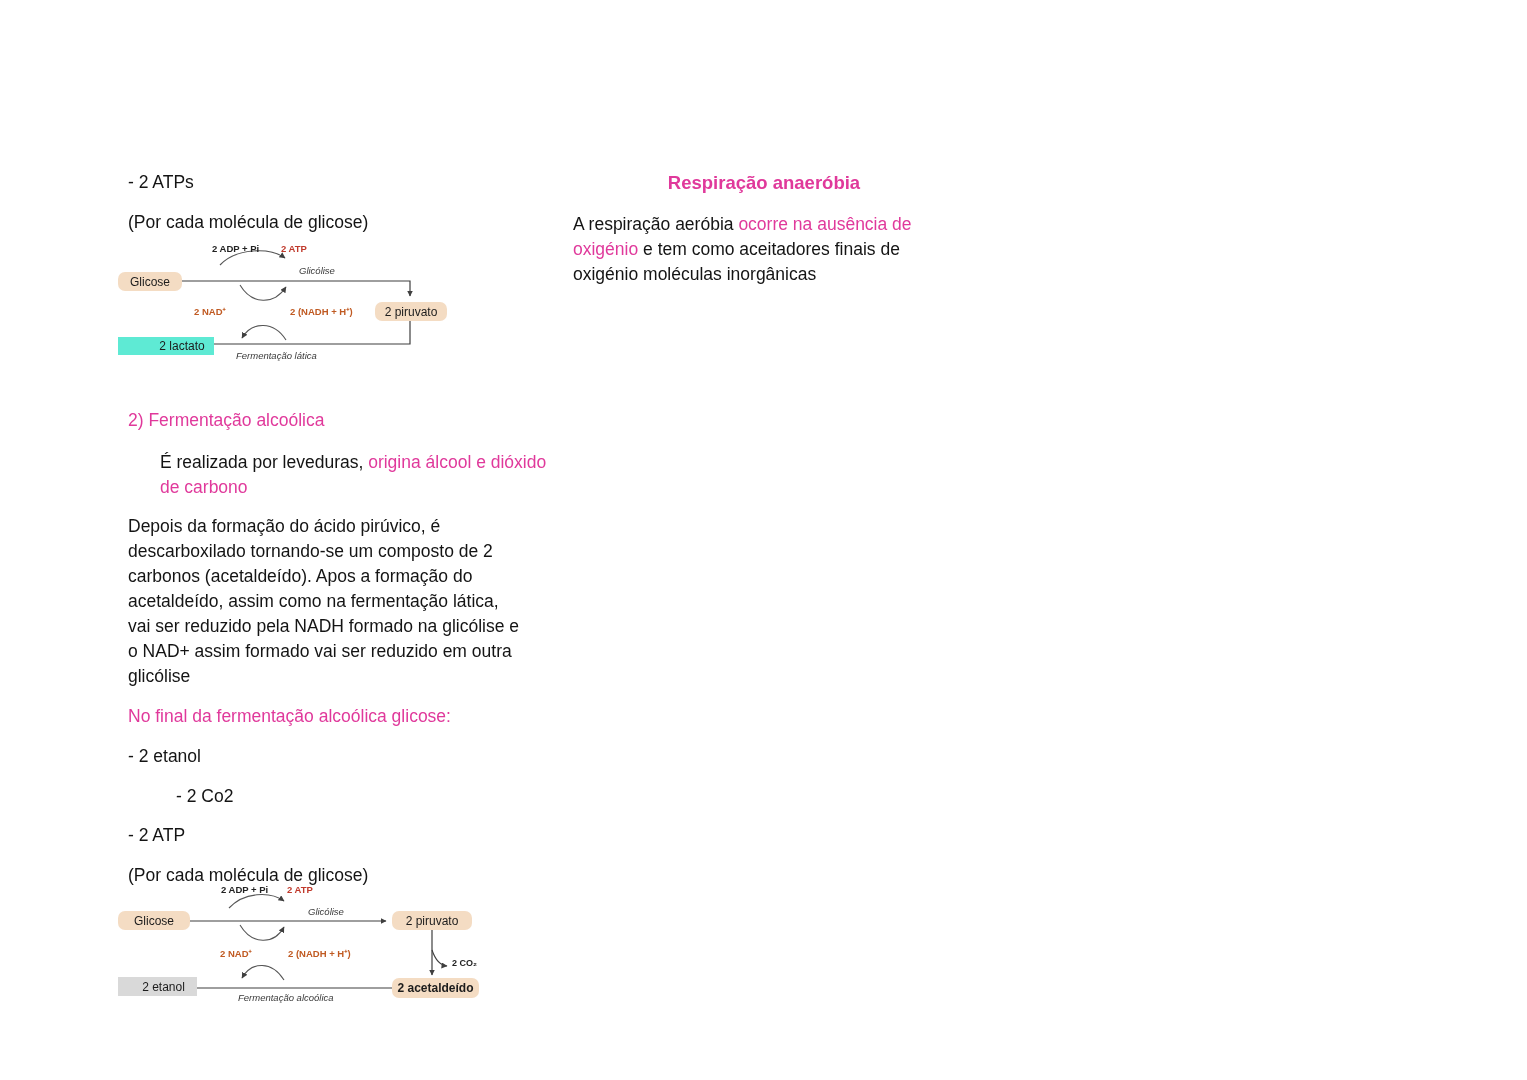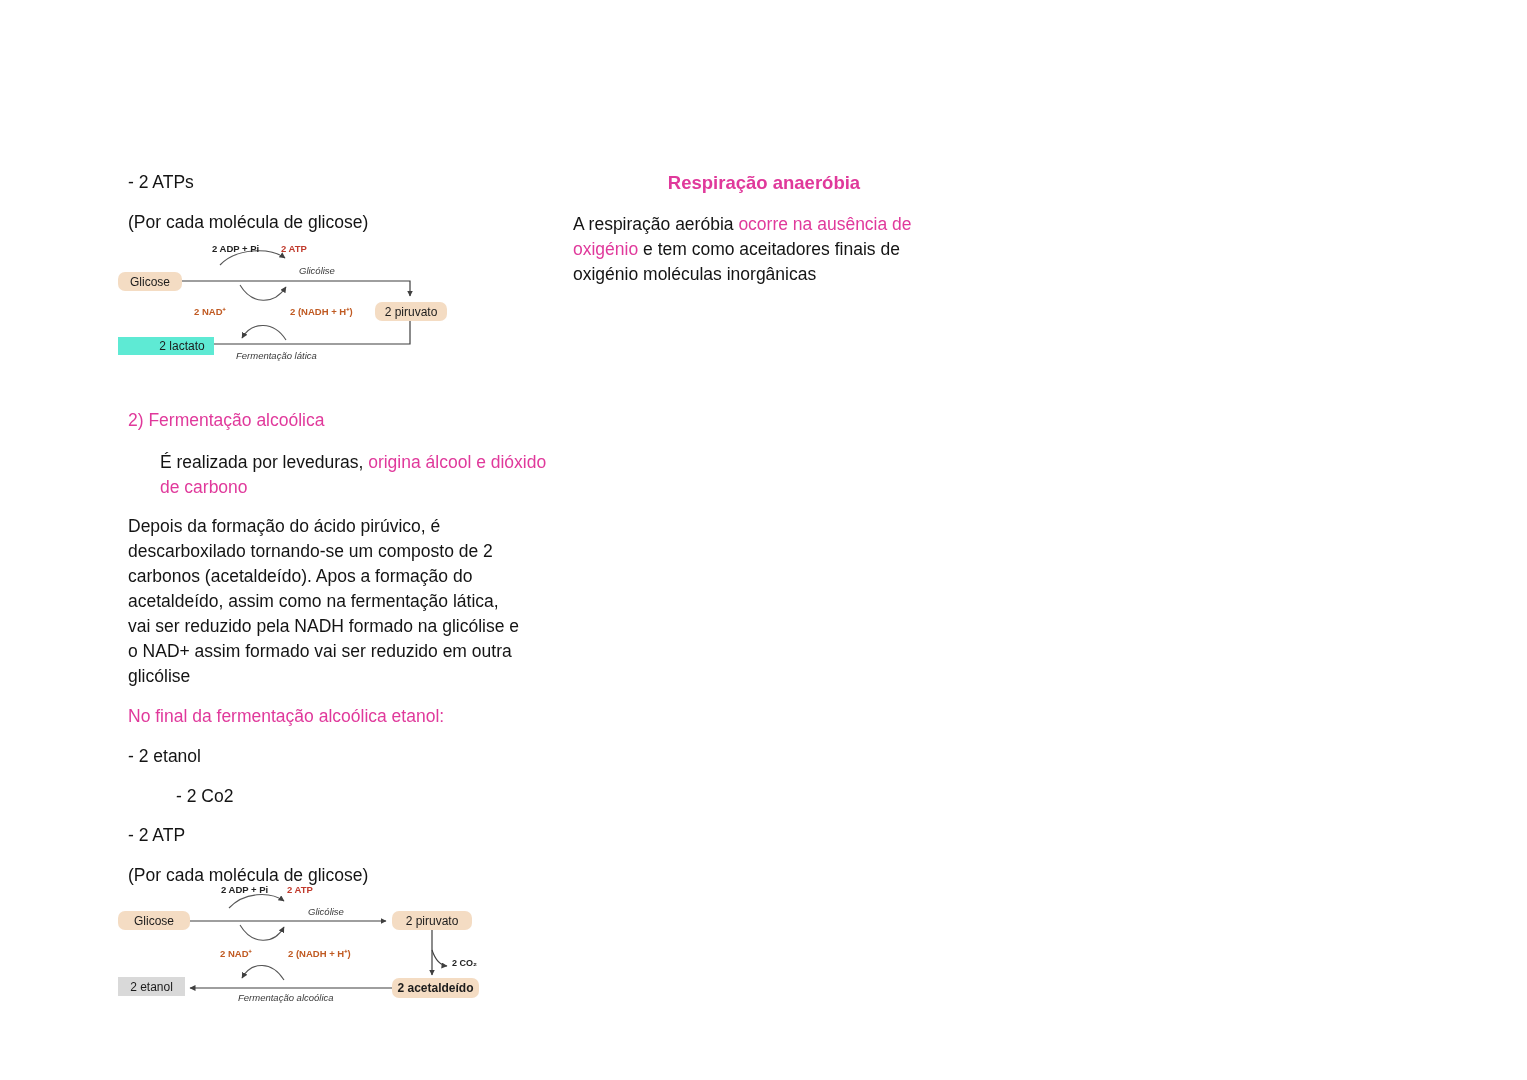--- a/index.html
+++ b/index.html
@@ -57,21 +57,21 @@
   <div class="dbox tan" style="left:0;top:99px;width:64px;height:18px;">2 lactato</div>
   <span class="dl i" style="left:118px;top:112px;">Fermentação lática</span>
 </div>
 
 <p class="abs sub-heading" style="left:128px;top:390px;">2) Fermentação alcoólica</p>
 
 <p class="abs txt" style="left:128px;top:432px;width:392px;margin-left:32px;"><span>É realizada por leveduras, </span><span class="pink">origina álcool e dióxido de carbono</span></p>
 
 <p class="abs txt" style="left:128px;top:496px;width:392px;">Depois da formação do ácido pirúvico, é descarboxilado tornando-se um composto de 2 carbonos (acetaldeído). Apos a formação do acetaldeído, assim como na fermentação lática, vai ser reduzido pela NADH formado na glicólise e o NAD+ assim formado vai ser reduzido em outra glicólise</p>
 
-<p class="abs sub-heading" style="left:128px;top:686px;">No final da fermentação alcoólica etanol:</p>
+<p class="abs sub-heading" style="left:128px;top:686px;">No final da fermentação alcoólica glicose:</p>
 
 <p class="abs txt" style="left:128px;top:726px;">- 2 etanol</p>
 <p class="abs txt" style="left:128px;top:766px;margin-left:48px;">- 2 Co2</p>
 <p class="abs txt" style="left:128px;top:805px;">- 2 ATP</p>
 
 <p class="abs txt" style="left:128px;top:845px;">(Por cada molécula de glicose)</p>
 
 <div class="diagram" style="left:118px;top:882px;width:368px;height:130px;">
   <svg width="368" height="130" viewBox="0 0 368 130">
     <defs>
@@ -89,19 +89,19 @@
   </svg>
   <span class="dl b" style="left:103px;top:2px;">2 ADP + Pi</span>
   <span class="dl b red" style="left:169px;top:2px;">2 ATP</span>
   <span class="dl i" style="left:190px;top:24px;">Glicólise</span>
   <div class="dbox peach" style="left:0;top:29px;width:72px;height:19px;">Glicose</div>
   <div class="dbox peach" style="left:274px;top:29px;width:80px;height:19px;">2 piruvato</div>
   <span class="dl b org" style="left:102px;top:66px;">2 NAD⁺</span>
   <span class="dl b org" style="left:170px;top:66px;">2 (NADH + H⁺)</span>
   <span class="dl b" style="left:334px;top:76px;font-size:9px;">2 CO₂</span>
   <div class="dbox peach" style="left:274px;top:96px;width:87px;height:20px;font-weight:bold;">2 acetaldeído</div>
-  <div class="dbox gray" style="left:0;top:95px;width:67px;height:19px;">2 etanol</div>
+  <div class="dbox gray" style="left:0;top:95px;width:67px;height:19px;padding-left:12px;">2 etanol</div>
   <span class="dl i" style="left:120px;top:110px;">Fermentação alcoólica</span>
 </div>
 
 <p class="abs page-heading" style="left:573px;top:153px;width:382px;">Respiração anaeróbia</p>
 
 <p class="abs txt" style="left:573px;top:194px;width:380px;"><span>A respiração aeróbia </span><span class="pink">ocorre na ausência de oxigénio</span><span> e tem como aceitadores finais de oxigénio moléculas inorgânicas</span></p>
 
 </body></html>

